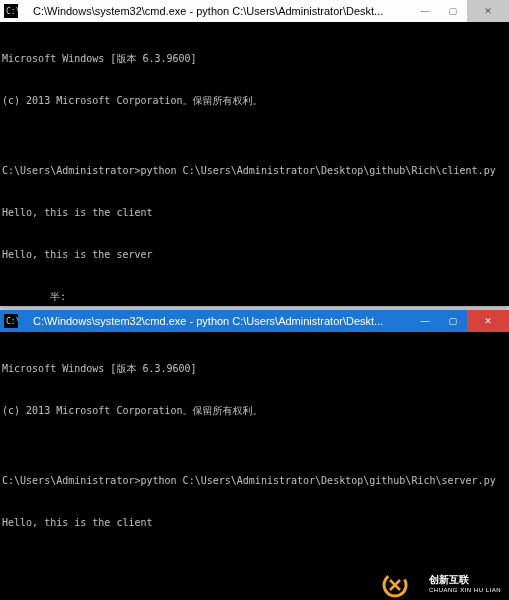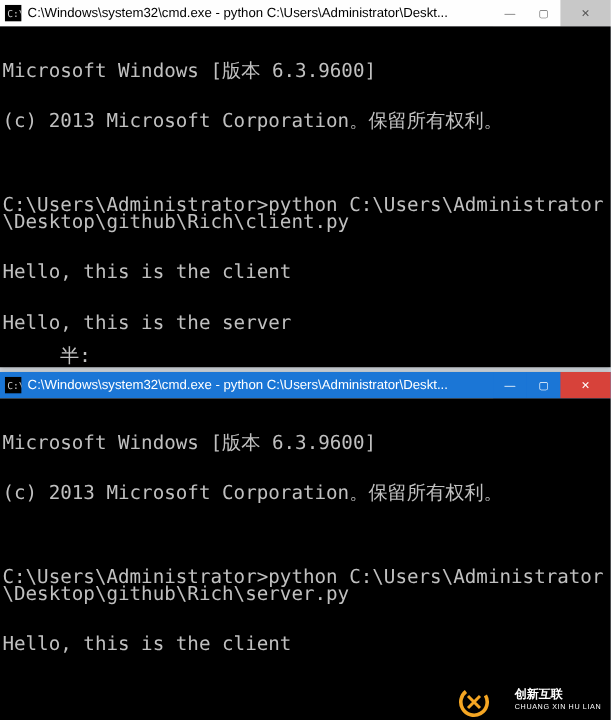--- a/index.html
+++ b/index.html
@@ -56,20 +56,21 @@
     }
     .titlebar-icon svg {
       width: 14px;
       height: 14px;
     }
     .titlebar-text {
       flex: 1;
       white-space: nowrap;
       overflow: hidden;
       text-overflow: ellipsis;
+      margin-left: 10px;
     }
     .window-controls {
       display: flex;
       height: 100%;
     }
     .win-btn {
       width: 28px;
       height: 100%;
       display: flex;
       align-items: center;
@@ -92,21 +93,21 @@
     }
     .win-btn.close2 {
       background: #d7423a;
       color: #fff;
       width: 42px;
     }
     .terminal {
       background: #000;
       color: #c0c0c0;
       font-family: "Lucida Console", "Consolas", monospace;
-      font-size: 16px;
+      font-size: 10px;
       line-height: 14px;
       padding: 2px 2px;
       height: calc(100% - 22px);
       overflow: hidden;
       position: relative;
       white-space: pre-wrap;
       word-break: break-all;
     }
     .terminal-line {
       white-space: pre-wrap;

